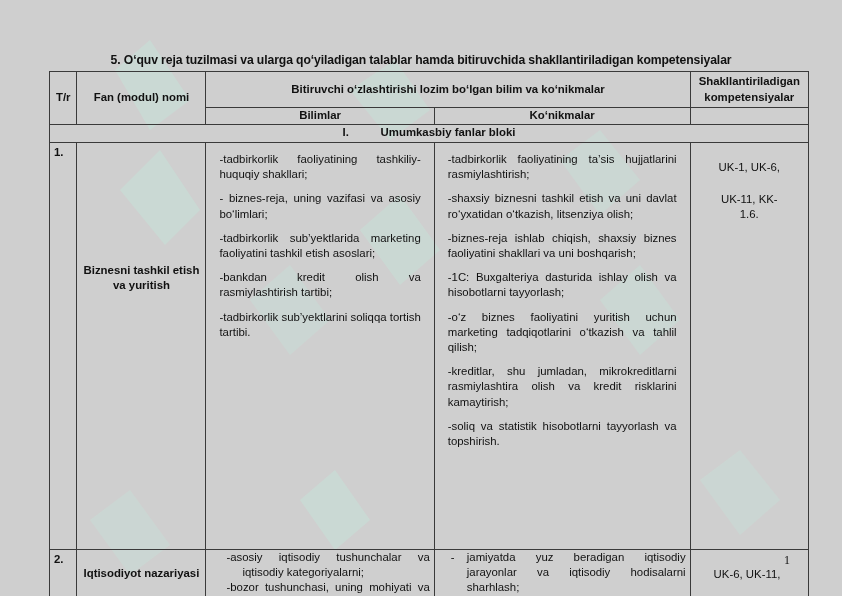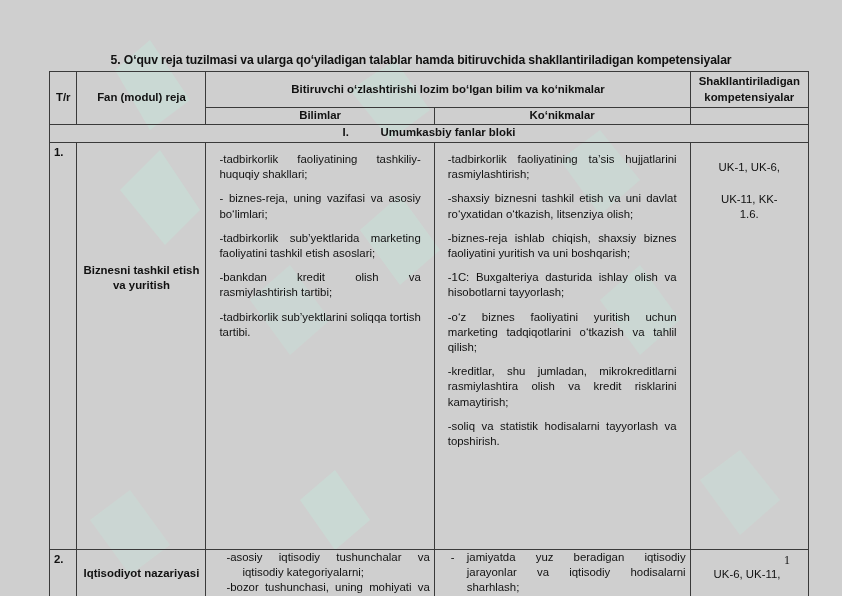--- a/index.html
+++ b/index.html
@@ -126,21 +126,21 @@
   <colgroup>
     <col class="col-tr">
       <col class="col-fan">
       <col class="col-bil">
       <col class="col-kon">
       <col class="col-sha">
   </colgroup>
   <tbody>
       <tr class="hdr-row1">
     <th rowspan="2">T/r</th>
-    <th rowspan="2">Fan (modul) reja</th>
+    <th rowspan="2">Fan (modul) nomi</th>
     <th colspan="2">Bitiruvchi o‘zlashtirishi lozim bo‘lgan bilim va ko‘nikmalar</th>
     <th>Shakllantiriladigan kompetensiyalar</th>
   </tr>
   <tr class="hdr-row2">
     <th>Bilimlar</th>
     <th>Ko‘nikmalar</th>
     <th></th>
   </tr>
   <tr class="section-row">
     <td colspan="5">
@@ -154,25 +154,25 @@
     <td class="just">
       <p>-tadbirkorlik faoliyatining tashkiliy-huquqiy shakllari;</p>
       <p>- biznes-reja, uning vazifasi va asosiy bo‘limlari;</p>
       <p>-tadbirkorlik sub’yektlarida marketing faoliyatini tashkil etish asoslari;</p>
       <p>-bankdan kredit olish va rasmiylashtirish tartibi;</p>
       <p>-tadbirkorlik sub’yektlarini soliqqa tortish tartibi.</p>
     </td>
     <td class="just">
       <p>-tadbirkorlik faoliyatining ta’sis hujjatlarini rasmiylashtirish;</p>
       <p>-shaxsiy biznesni tashkil etish va uni davlat ro‘yxatidan o‘tkazish, litsenziya olish;</p>
-      <p>-biznes-reja ishlab chiqish, shaxsiy biznes faoliyatini yuritish va uni boshqarish;</p>
+      <p>-biznes-reja ishlab chiqish, shaxsiy biznes faoliyatini shakllari va uni boshqarish;</p>
       <p>-1C: Buxgalteriya dasturida ishlay olish va hisobotlarni tayyorlash;</p>
       <p>-o‘z biznes faoliyatini yuritish uchun marketing tadqiqotlarini o‘tkazish va tahlil qilish;</p>
       <p>-kreditlar, shu jumladan, mikrokreditlarni rasmiylashtira olish va kredit risklarini kamaytirish;</p>
-      <p>-soliq va statistik hodisalarni tayyorlash va topshirish.</p>
+      <p>-soliq va statistik hisobotlarni tayyorlash va topshirish.</p>
     </td>
     <td class="comp-cell comp2">
       <p>UK-1, UK-6,</p>
       <p>UK-11,  KK-1.6.</p>
     </td>
   </tr>
 
   <tr class="row2">
     <td class="num-cell">2.</td>
     <td class="fan-cell row2">Iqtisodiyot nazariyasi</td>

